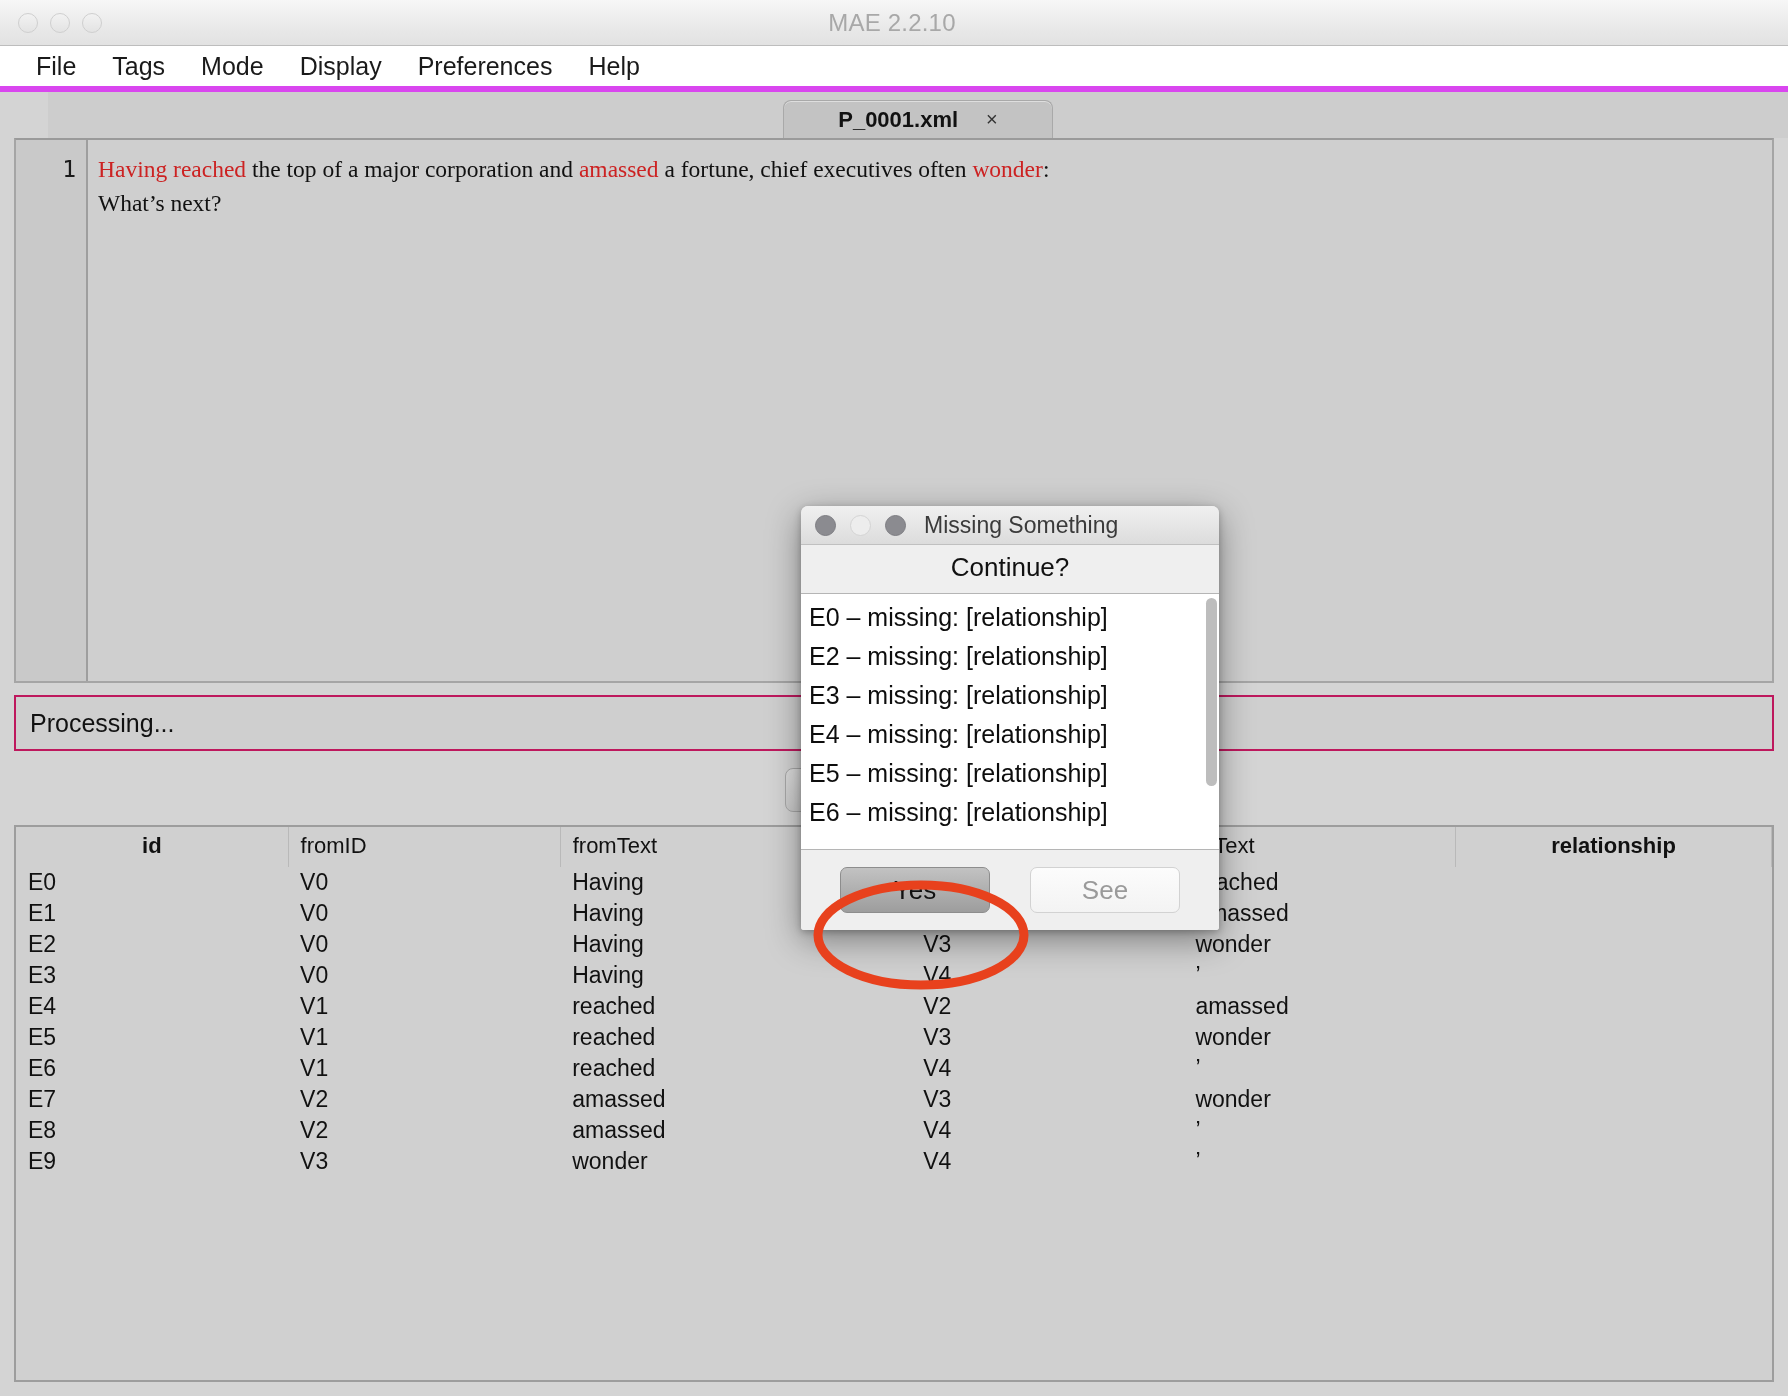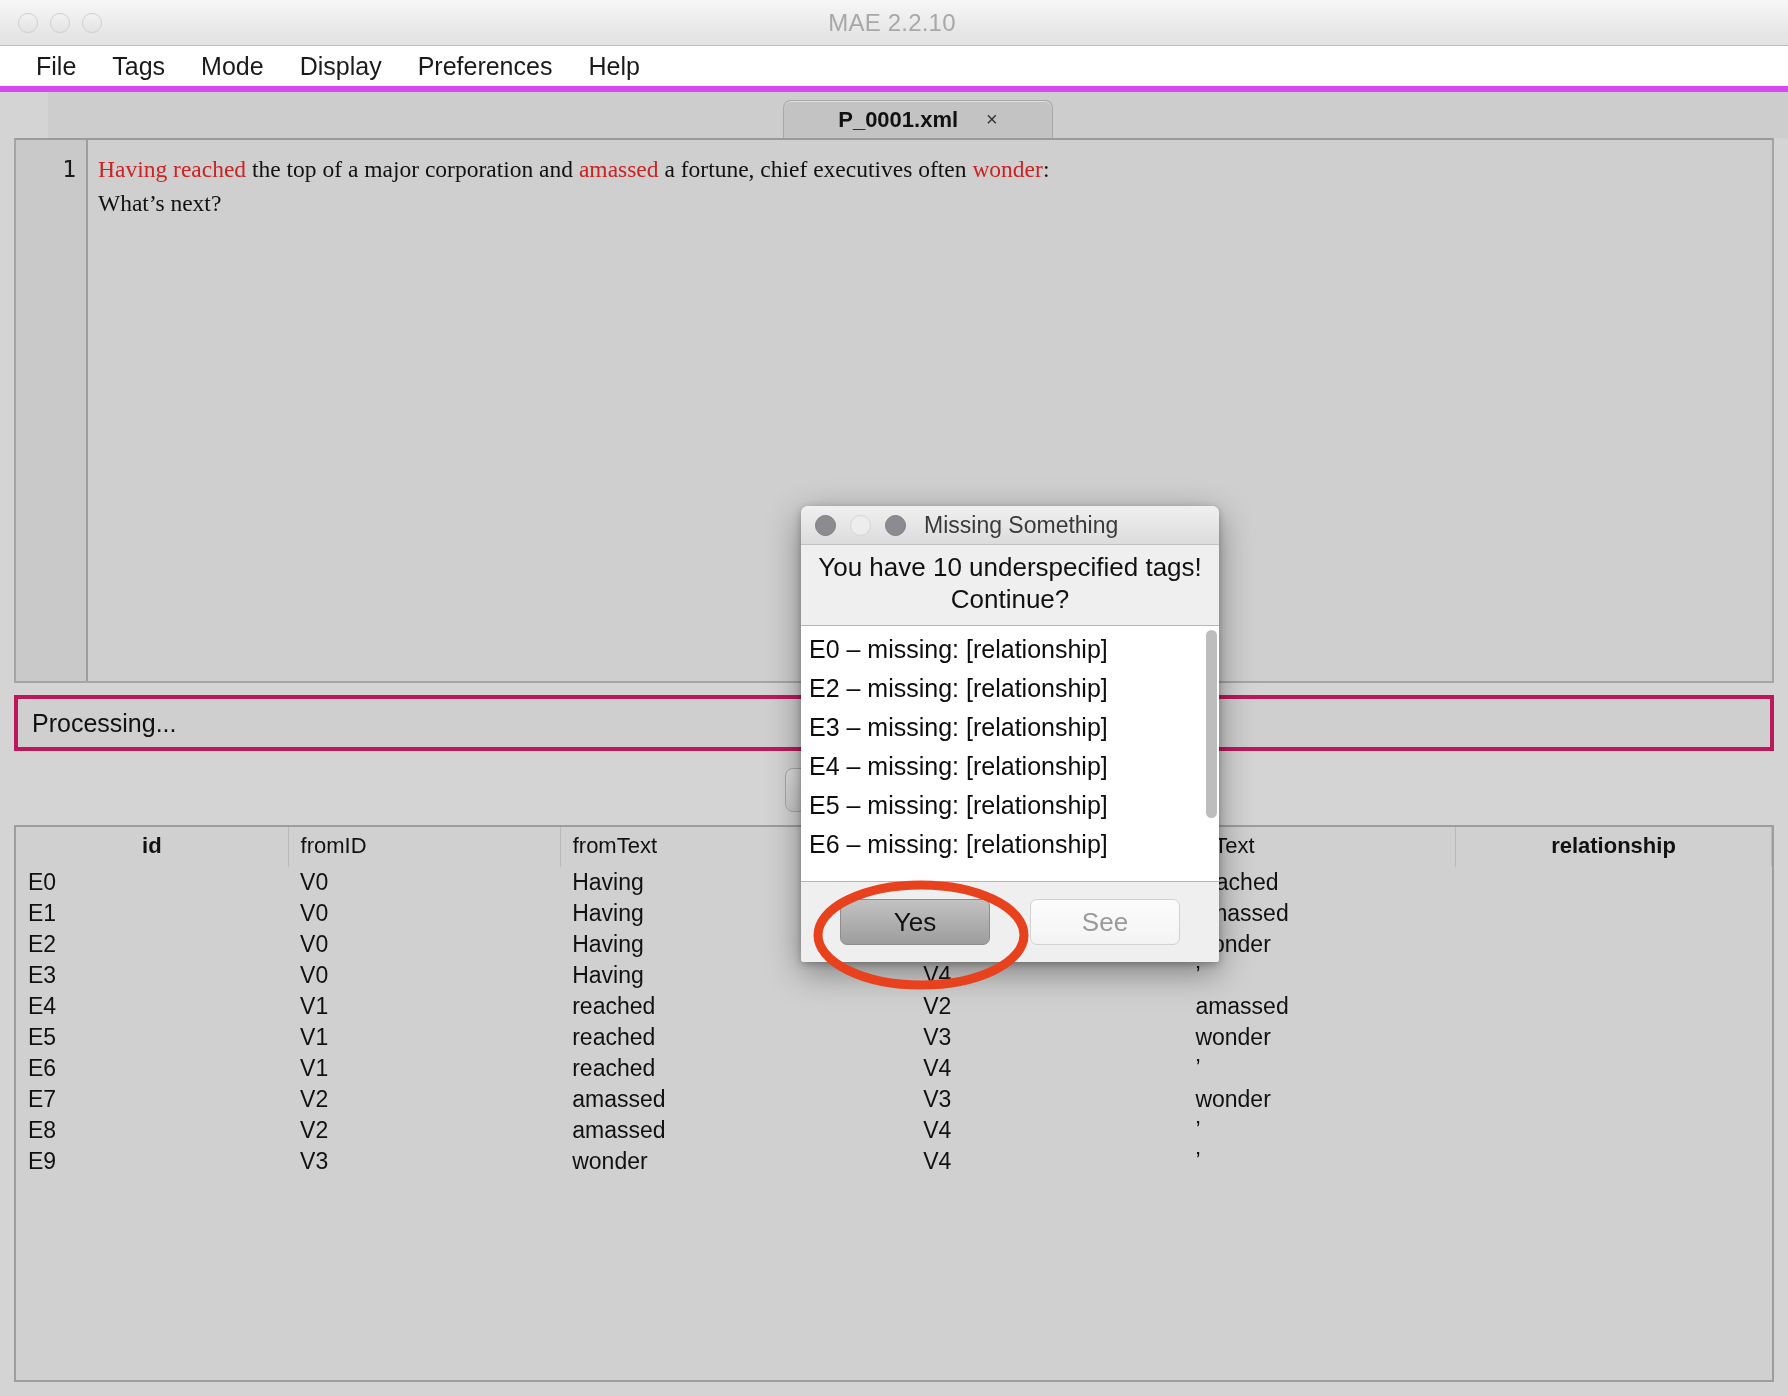--- a/index.html
+++ b/index.html
@@ -152,21 +152,21 @@
     word-break: break-word;
     overflow: hidden;
   }
   .tok-tag { color: #cc2222; }
 
   
   .statusbar {
     margin: 12px 14px 0 14px;
     height: 56px;
     background: #cfcfcf;
-    border: 4px solid #be185d;
+    border: 2px solid #be185d;
     display: flex;
     align-items: center;
     padding-left: 14px;
     box-sizing: border-box;
     flex: 0 0 auto;
   }
   .status-text {
     font-size: 25px;
     color: #111;
   }
@@ -513,21 +513,20 @@
   <div class="dlg-titlebar">
     <div class="dlg-traffic">
       <div class="dlg-dot gray"></div>
       <div class="dlg-dot light"></div>
       <div class="dlg-dot gray"></div>
     </div>
     <div class="dlg-title">Missing Something</div>
   </div>
 
   <div class="dlg-message">
-    <div>You have 10 underspecified tags!</div>
     <div>Continue?</div>
   </div>
 
   <div class="dlg-list">
     <div class="dlg-list-inner" id="dlg-list-inner">
         <div class="dlg-list-item">E0 – missing: [relationship]</div>
         <div class="dlg-list-item">E2 – missing: [relationship]</div>
         <div class="dlg-list-item">E3 – missing: [relationship]</div>
         <div class="dlg-list-item">E4 – missing: [relationship]</div>
         <div class="dlg-list-item">E5 – missing: [relationship]</div>

